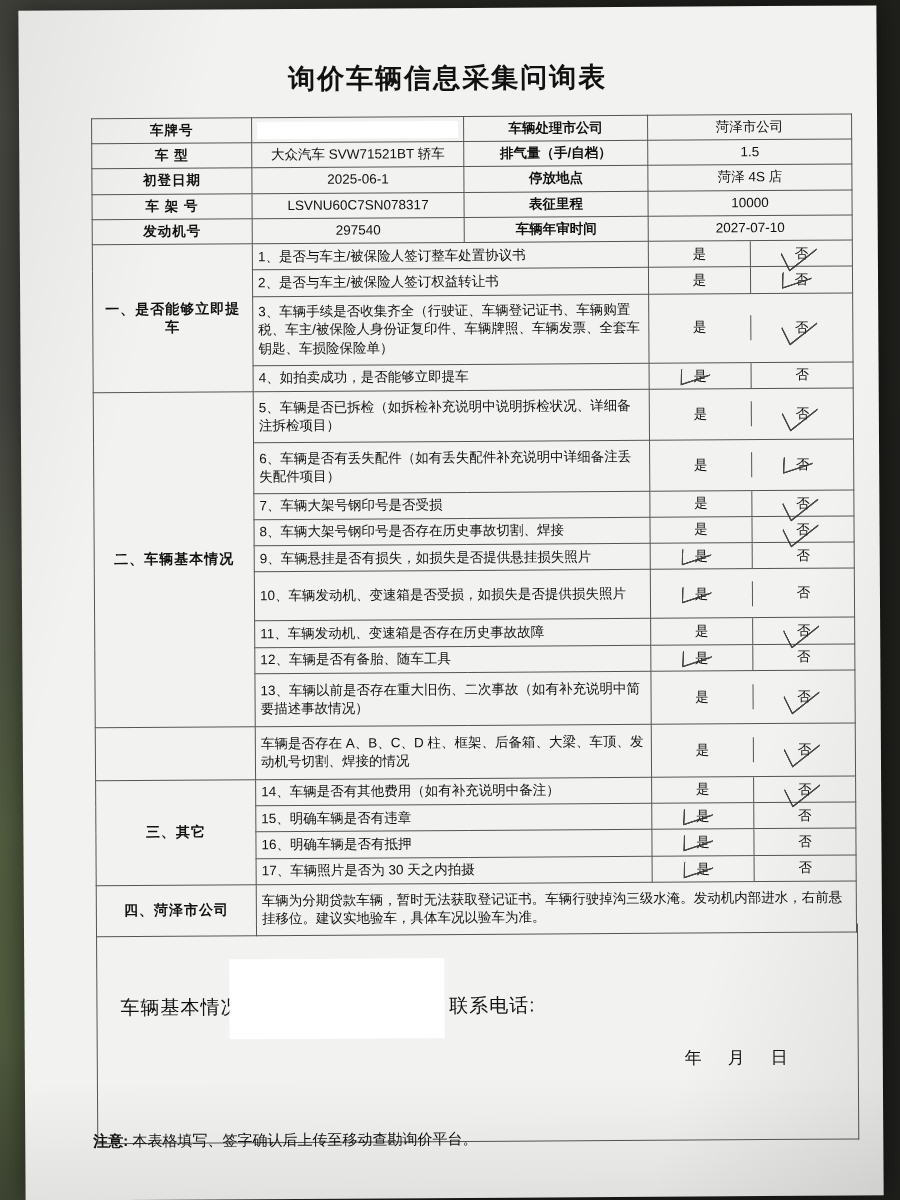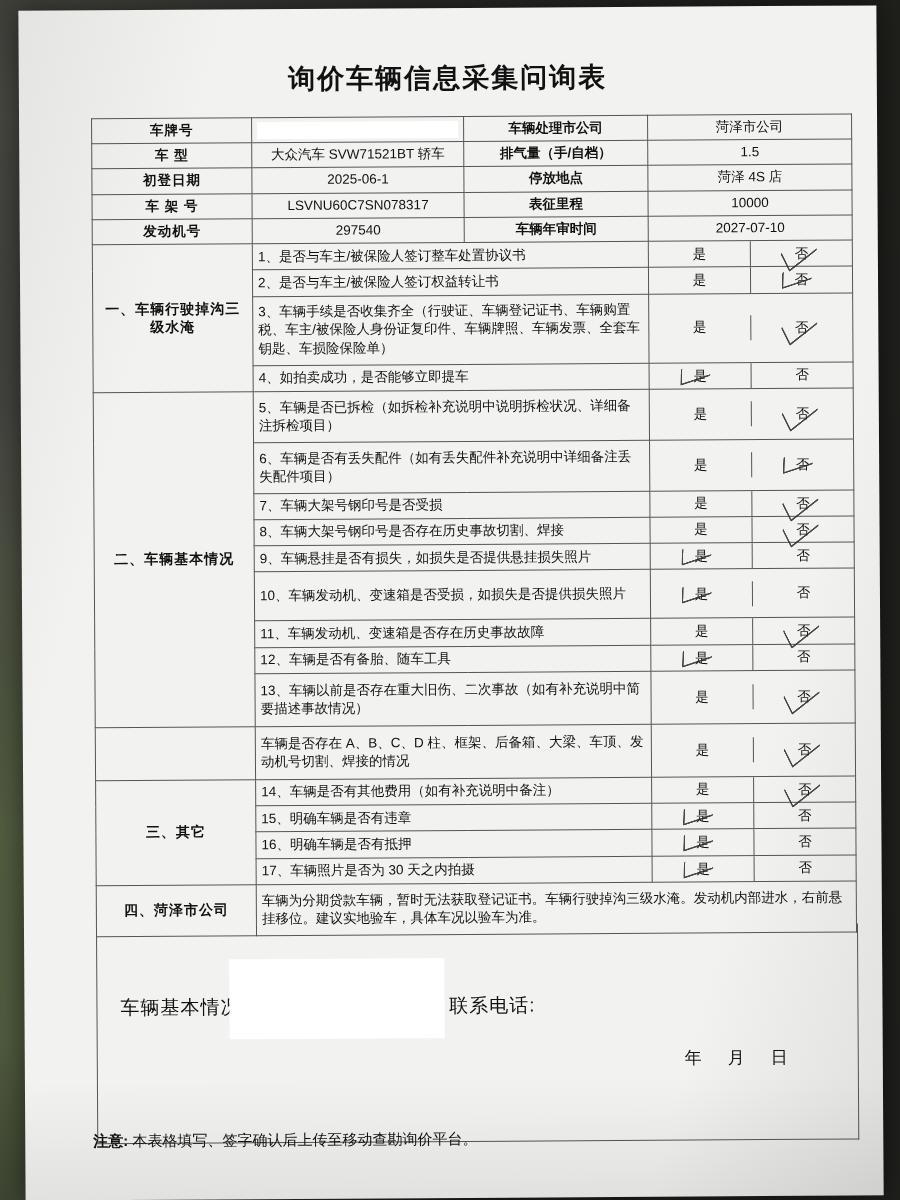--- a/index.html
+++ b/index.html
@@ -156,21 +156,21 @@
         <td class="ctr">10000</td>
       </tr>
       <tr>
         <td class="lbl">发动机号</td>
         <td class="ctr">297540</td>
         <td class="hdr">车辆年审时间</td>
         <td class="ctr">2027-07-10</td>
       </tr>
 
       <tr>
-        <td class="sect" rowspan="4">一、车辆行驶掉沟三级水淹</td>
+        <td class="sect" rowspan="4">一、是否能够立即提车</td>
         <td class="qt" colspan="2">1、是否与车主/被保险人签订整车处置协议书</td>
         <td style="padding:0">
           <table style="width:100%;border-collapse:collapse">
               <tbody>
                 <tr>
             <td class="yn" style="border:none;border-right:1px solid #555">是</td>
             <td class="yn" style="border:none"><span class="mark">否</span></td>
           </tr>
               </tbody>
             </table>

